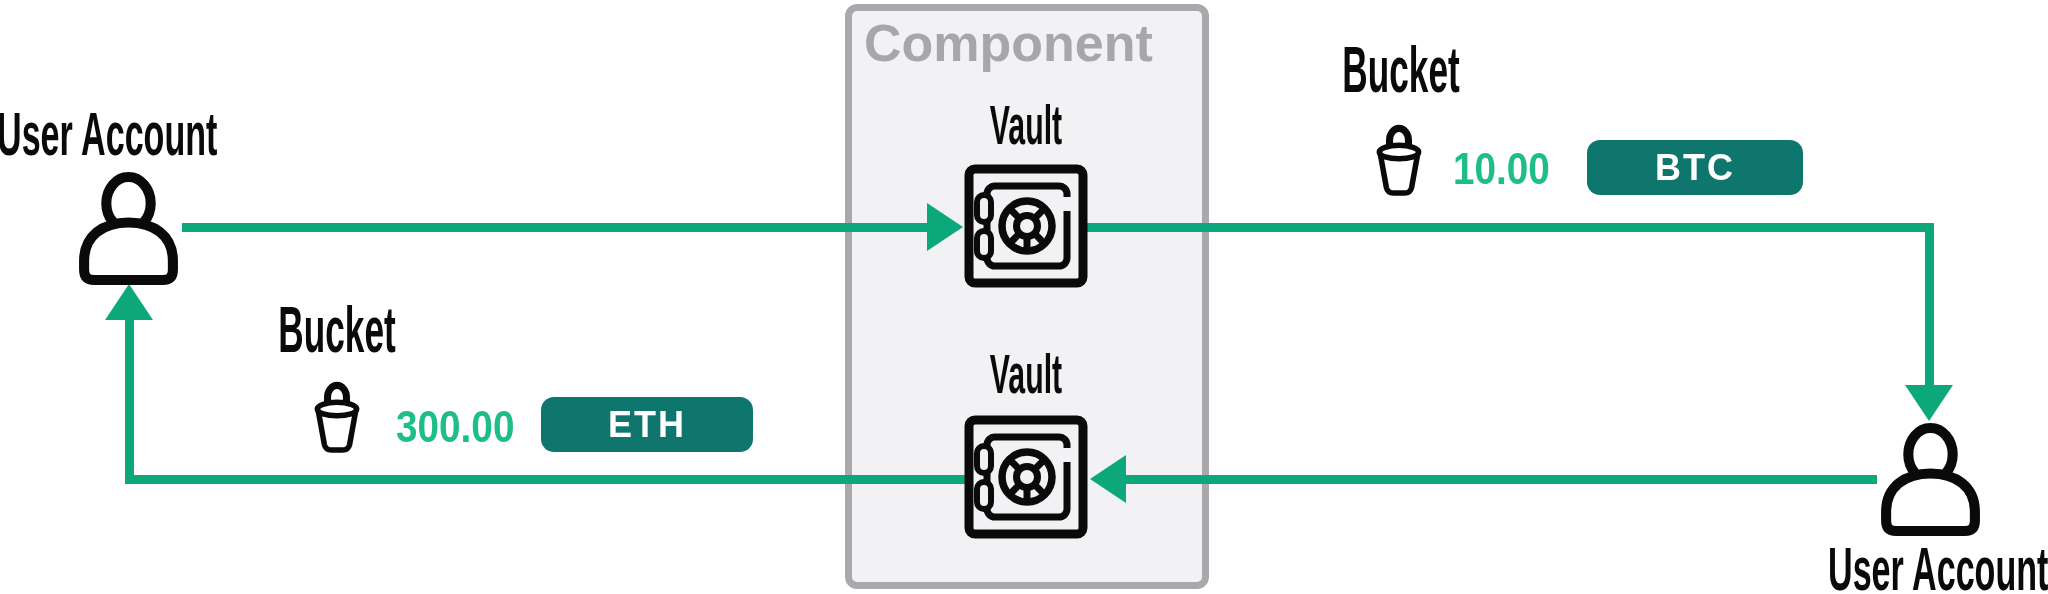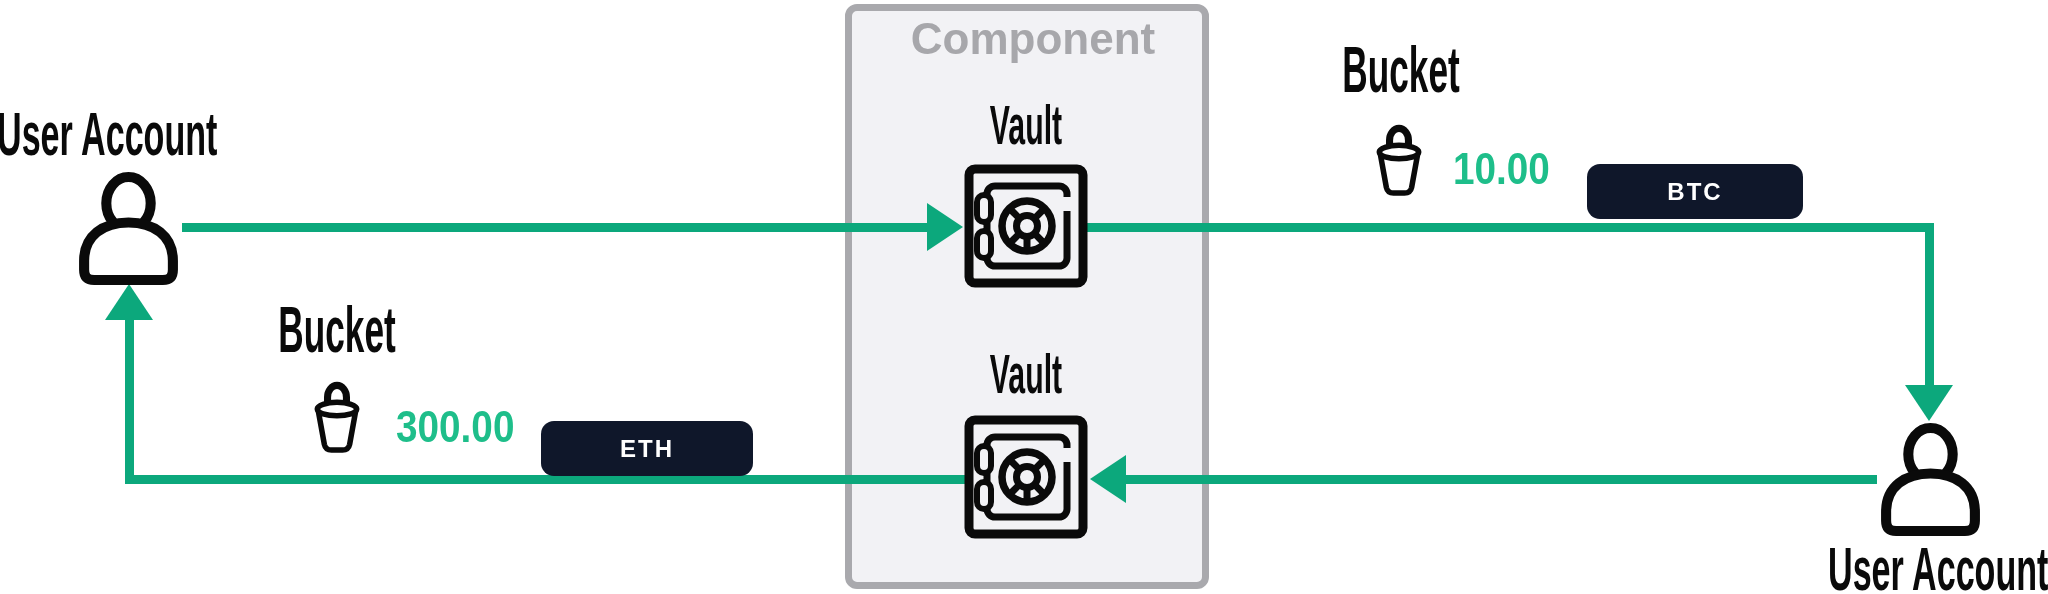--- a/index.html
+++ b/index.html
@@ -15,25 +15,24 @@
     position:absolute;
     left:845px;top:4px;width:364px;height:585px;
     box-sizing:border-box;
     background:#f2f2f5;
     border:7px solid #a9a9ad;
     border-radius:12px;
     z-index:1;
   }
   .component-title{
     margin:6px 0 8px 12px;
-    font-size:44px;
+    font-size:52px;
     font-weight:700;
     color:#a7a7ab;
     line-height:1;
-    text-align:center;
   }
   
   .hline,.vline{position:absolute;background:#0ca87c;z-index:2;}
   .hline{height:9px;}
   .vline{width:9px;}
   .arr{position:absolute;width:0;height:0;z-index:2;}
   .arr.right{border-top:24px solid transparent;border-bottom:24px solid transparent;border-left:36px solid #0ca87c;}
   .arr.left {border-top:24px solid transparent;border-bottom:24px solid transparent;border-right:36px solid #0ca87c;}
   .arr.down {border-left:24px solid transparent;border-right:24px solid transparent;border-top:36px solid #0ca87c;}
   .arr.up   {border-left:24px solid transparent;border-right:24px solid transparent;border-bottom:36px solid #0ca87c;}
@@ -64,27 +63,26 @@
     color:#1ebe8a;
     transform:scaleX(0.88);transform-origin:left center;
     white-space:nowrap;
     z-index:4;
   }
   .amt-btc{left:1453px;top:147px;}
   .amt-eth{left:396px;top:405px;}
   .badge{
     position:absolute;
     height:55px;
-    background:#0f172a;
+    background:#0f766e;
     border-radius:13px;
     color:#ffffff;
-    font-size:24px;font-weight:700;letter-spacing:2px;
+    font-size:36px;font-weight:700;letter-spacing:2px;
     display:flex;align-items:center;justify-content:center;
     z-index:4;
-    margin-top:24px;
   }
   .badge-btc{left:1587px;top:140px;width:216px;}
   .badge-eth{left:541px;top:397px;width:212px;}
 </style>
 </head>
 <body>
 
 <div class="stage">
 
   <div class="component-box">

